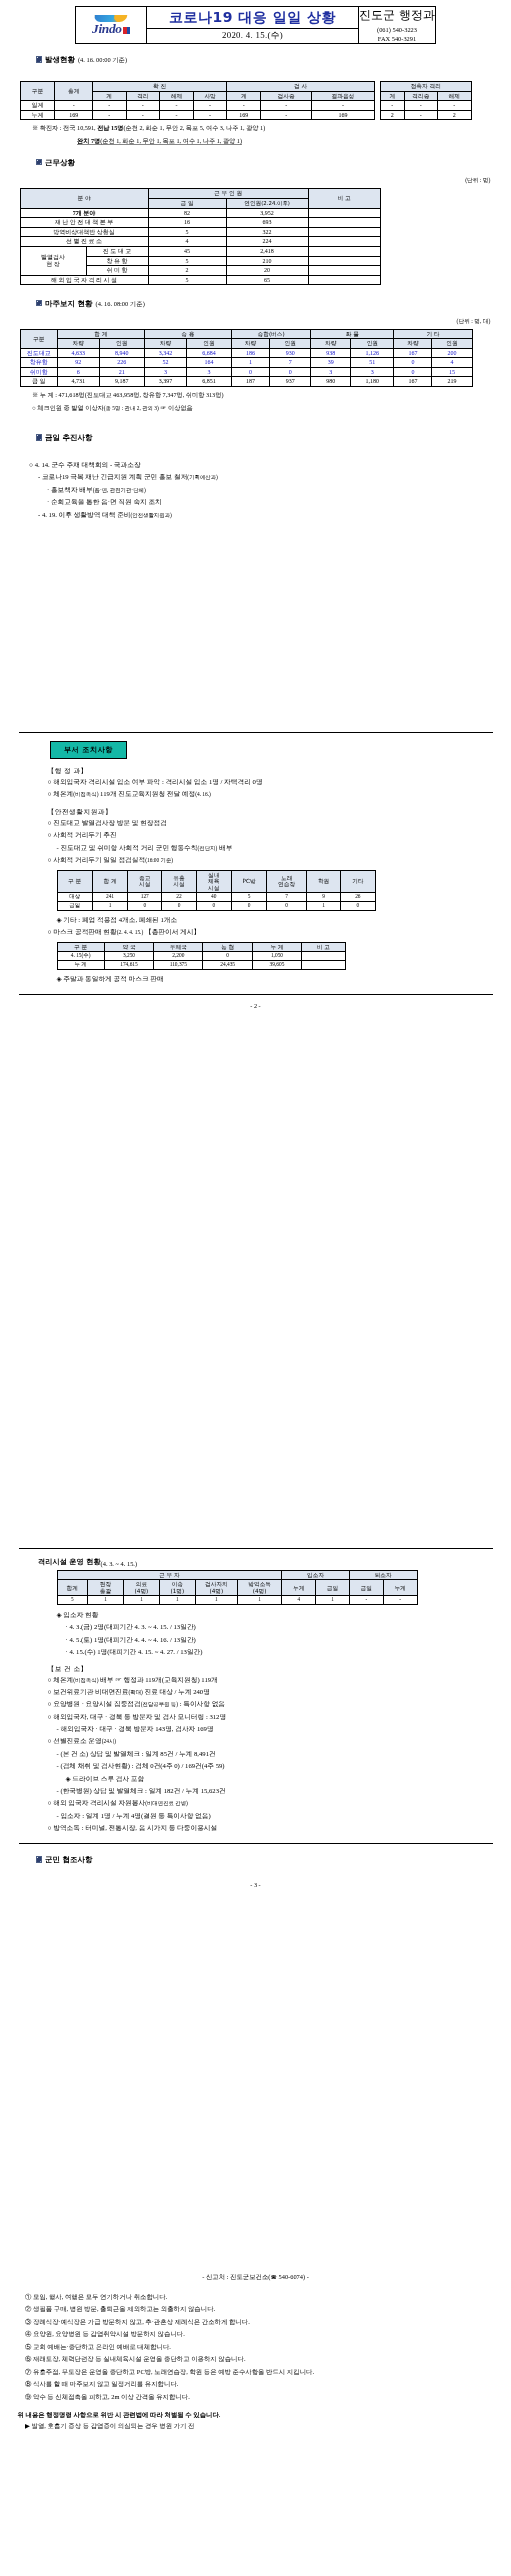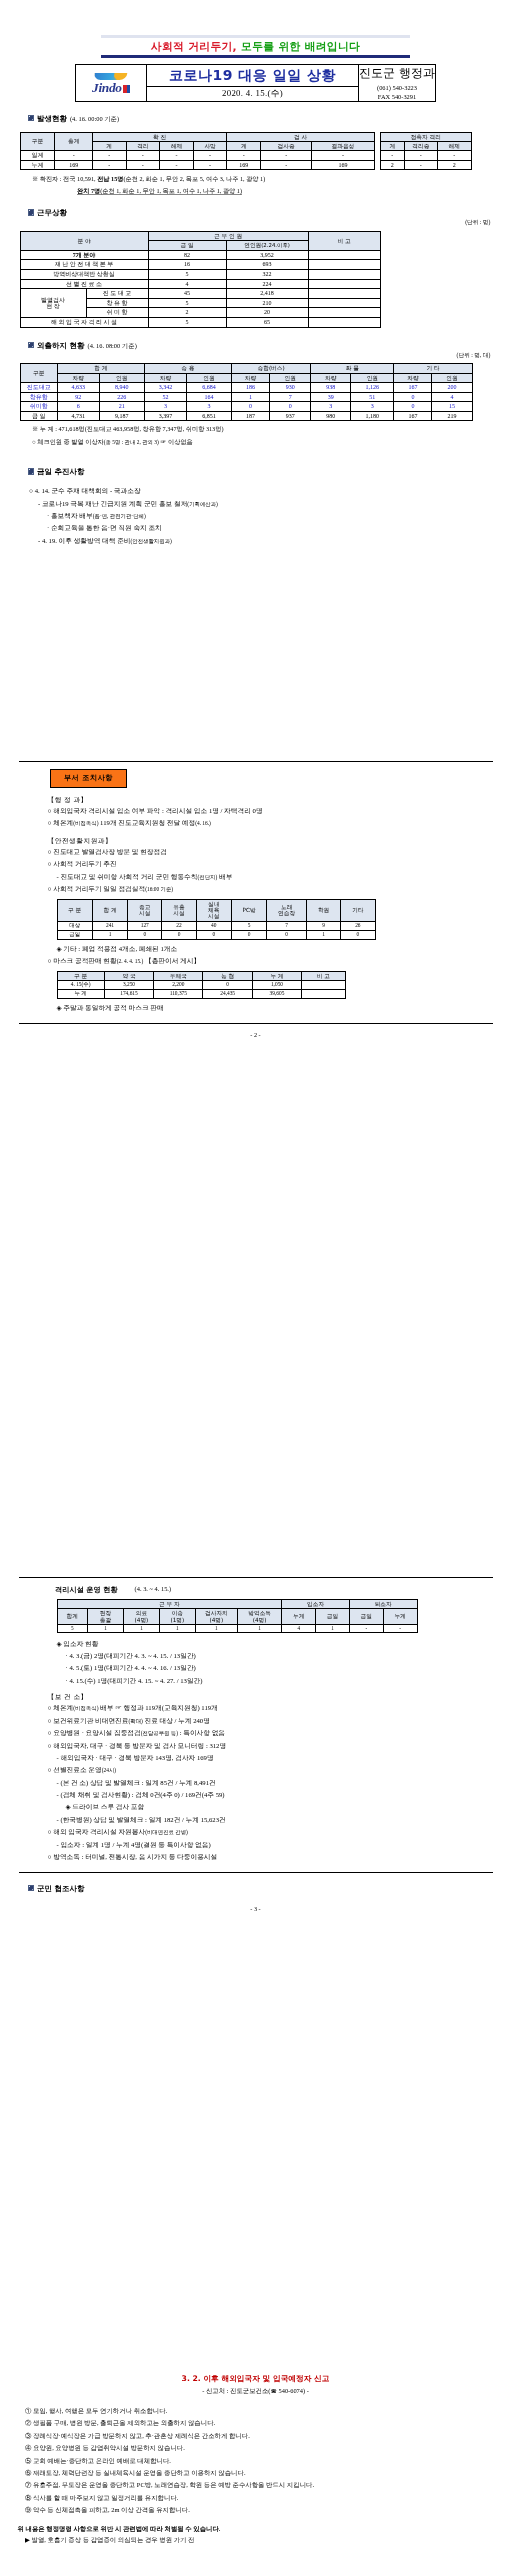--- a/index.html
+++ b/index.html
@@ -108,21 +108,21 @@
   }
   .contact-cell { width: 76px; font-size: 6.4px; line-height: 1.45; }
   .contact-cell .dept {
     font-family: "DejaVu Sans", sans-serif;
     font-weight: normal;
     font-size: 12px;
   }
 
   
   .sec {
-    margin: 8px;
+    margin: 16px;
     padding: 0 0 0 19.6px;
   }
   .sec-head {
     font-family: "DejaVu Sans", sans-serif;
     font-weight: bold;
     font-size: 7.5px;
     display: flex;
     align-items: baseline;
     gap: 3.1px;
     margin: 0;
@@ -192,21 +192,21 @@
     white-space: nowrap;
   }
   .bul .sm { font-size: 5.4px; }
   .b1 { padding-left: 29px; }
   .b2 { padding-left: 38px; }
   .b3 { padding-left: 47px; }
 
   
   .pinkbox {
     display: inline-block;
-    background: #f97316;
+    background: #14b8a6;
     border: 0.7px solid #000;
     font-family: "DejaVu Sans", sans-serif;
     font-weight: bold;
     font-size: 7.2px;
     padding: 3.1px 13.4px;
     margin-left: 31px;
     letter-spacing: 0.5px;
   }
   .dept-head {
     font-size: 6.7px;
@@ -240,22 +240,22 @@
     font-size: 7px;
     text-align: center;
     padding: 4.1px 0;
   }
   .kv-head {
     font-family: "DejaVu Sans", sans-serif;
     font-weight: bold;
     font-size: 7.2px;
     padding-left: 19.6px;
     display: flex;
-    align-items: flex-start;
-    gap: 17px;
+    align-items: flex-end;
+    gap: 0;
   }
 
   
   .p4-title {
     text-align: center;
     font-family: "DejaVu Sans", sans-serif;
     font-weight: bold;
     color: #c00000;
     font-size: 7.7px;
     margin-top: 31px;
@@ -295,28 +295,20 @@
     padding-left: 25px;
     line-height: 1.9;
   }
   .small-paren { font-size: 5.4px; }
 </style>
 </head>
 <body>
 
 <div class="page page-1">
 
-  <div class="banner-wrap">
-    <div class="banner-top-rule"></div>
-    <div class="banner-text">
-      <span class="red">사회적 거리두기,</span>
-      <span class="grn">모두를 위한 배려입니다</span>
-    </div>
-    <div class="banner-bottom-rule"></div>
-  </div>
 
   <table class="titlebox">
     <tbody>
         <tr>
       <td class="logo-cell" rowspan="2">
         <span class="logo">
           <span class="swoosh"></span>
           <span>Jindo</span><span class="mark"></span>
         </span>
       </td>
@@ -510,21 +502,21 @@
         <td>65</td>
         <td></td>
       </tr>
     </tbody>
       </table>
   </div>
 
   <div class="sec" style="margin-top:13.4px;">
     <div class="sec-head">
       <span class="sq"></span>
-      <span>외출하지 현황</span>
+      <span>마주보지 현황</span>
       <span class="asof">(4. 16. 08:00 기준)</span>
     </div>
   </div>
   <div class="unit-note">(단위 : 명, 대)</div>
 
   <div class="tbl-row">
     <table class="grid outer-thick" style="width:453px;">
       <colgroup>
         <col style="width:37px">
         <col style="width:42px">
@@ -844,21 +836,20 @@
       <span class="sq"></span>
       <span>군민 협조사항</span>
     </div>
   </div>
 
   <div class="pagenum" style="margin-top:11.3px;">- 3 -</div>
 </div>
 
 <div class="page page-4">
 
-  <div class="p4-title" style="margin-top:72px;">3. 2. 이후 해외입국자 및 입국예정자 신고</div>
   <div class="p4-sub">- 신고처 : 진도군보건소(☎ 540-6074) -</div>
 
 
   <div class="p4-list">
     <div class="p4-item">① 모임, 행사, 여행은 모두 연기하거나 취소합니다.</div>
     <div class="p4-item">② 생필품 구매, 병원 방문, 출퇴근을 제외하고는 외출하지 않습니다.</div>
     <div class="p4-item">③ 장례식장·예식장은 가급 방문하지 않고, 추·관혼상 제례식은 간소하게 합니다.</div>
     <div class="p4-item">④ 요양원, 요양병원 등 감염취약시설 방문하지 않습니다.</div>
     <div class="p4-item">⑤ 교회 예배는·중단하고 온라인 예배로 대체합니다.</div>
     <div class="p4-item">⑥ 재래도장, 체력단련장 등 실내체육시설 운영을 중단하고 이용하지 않습니다.</div>

